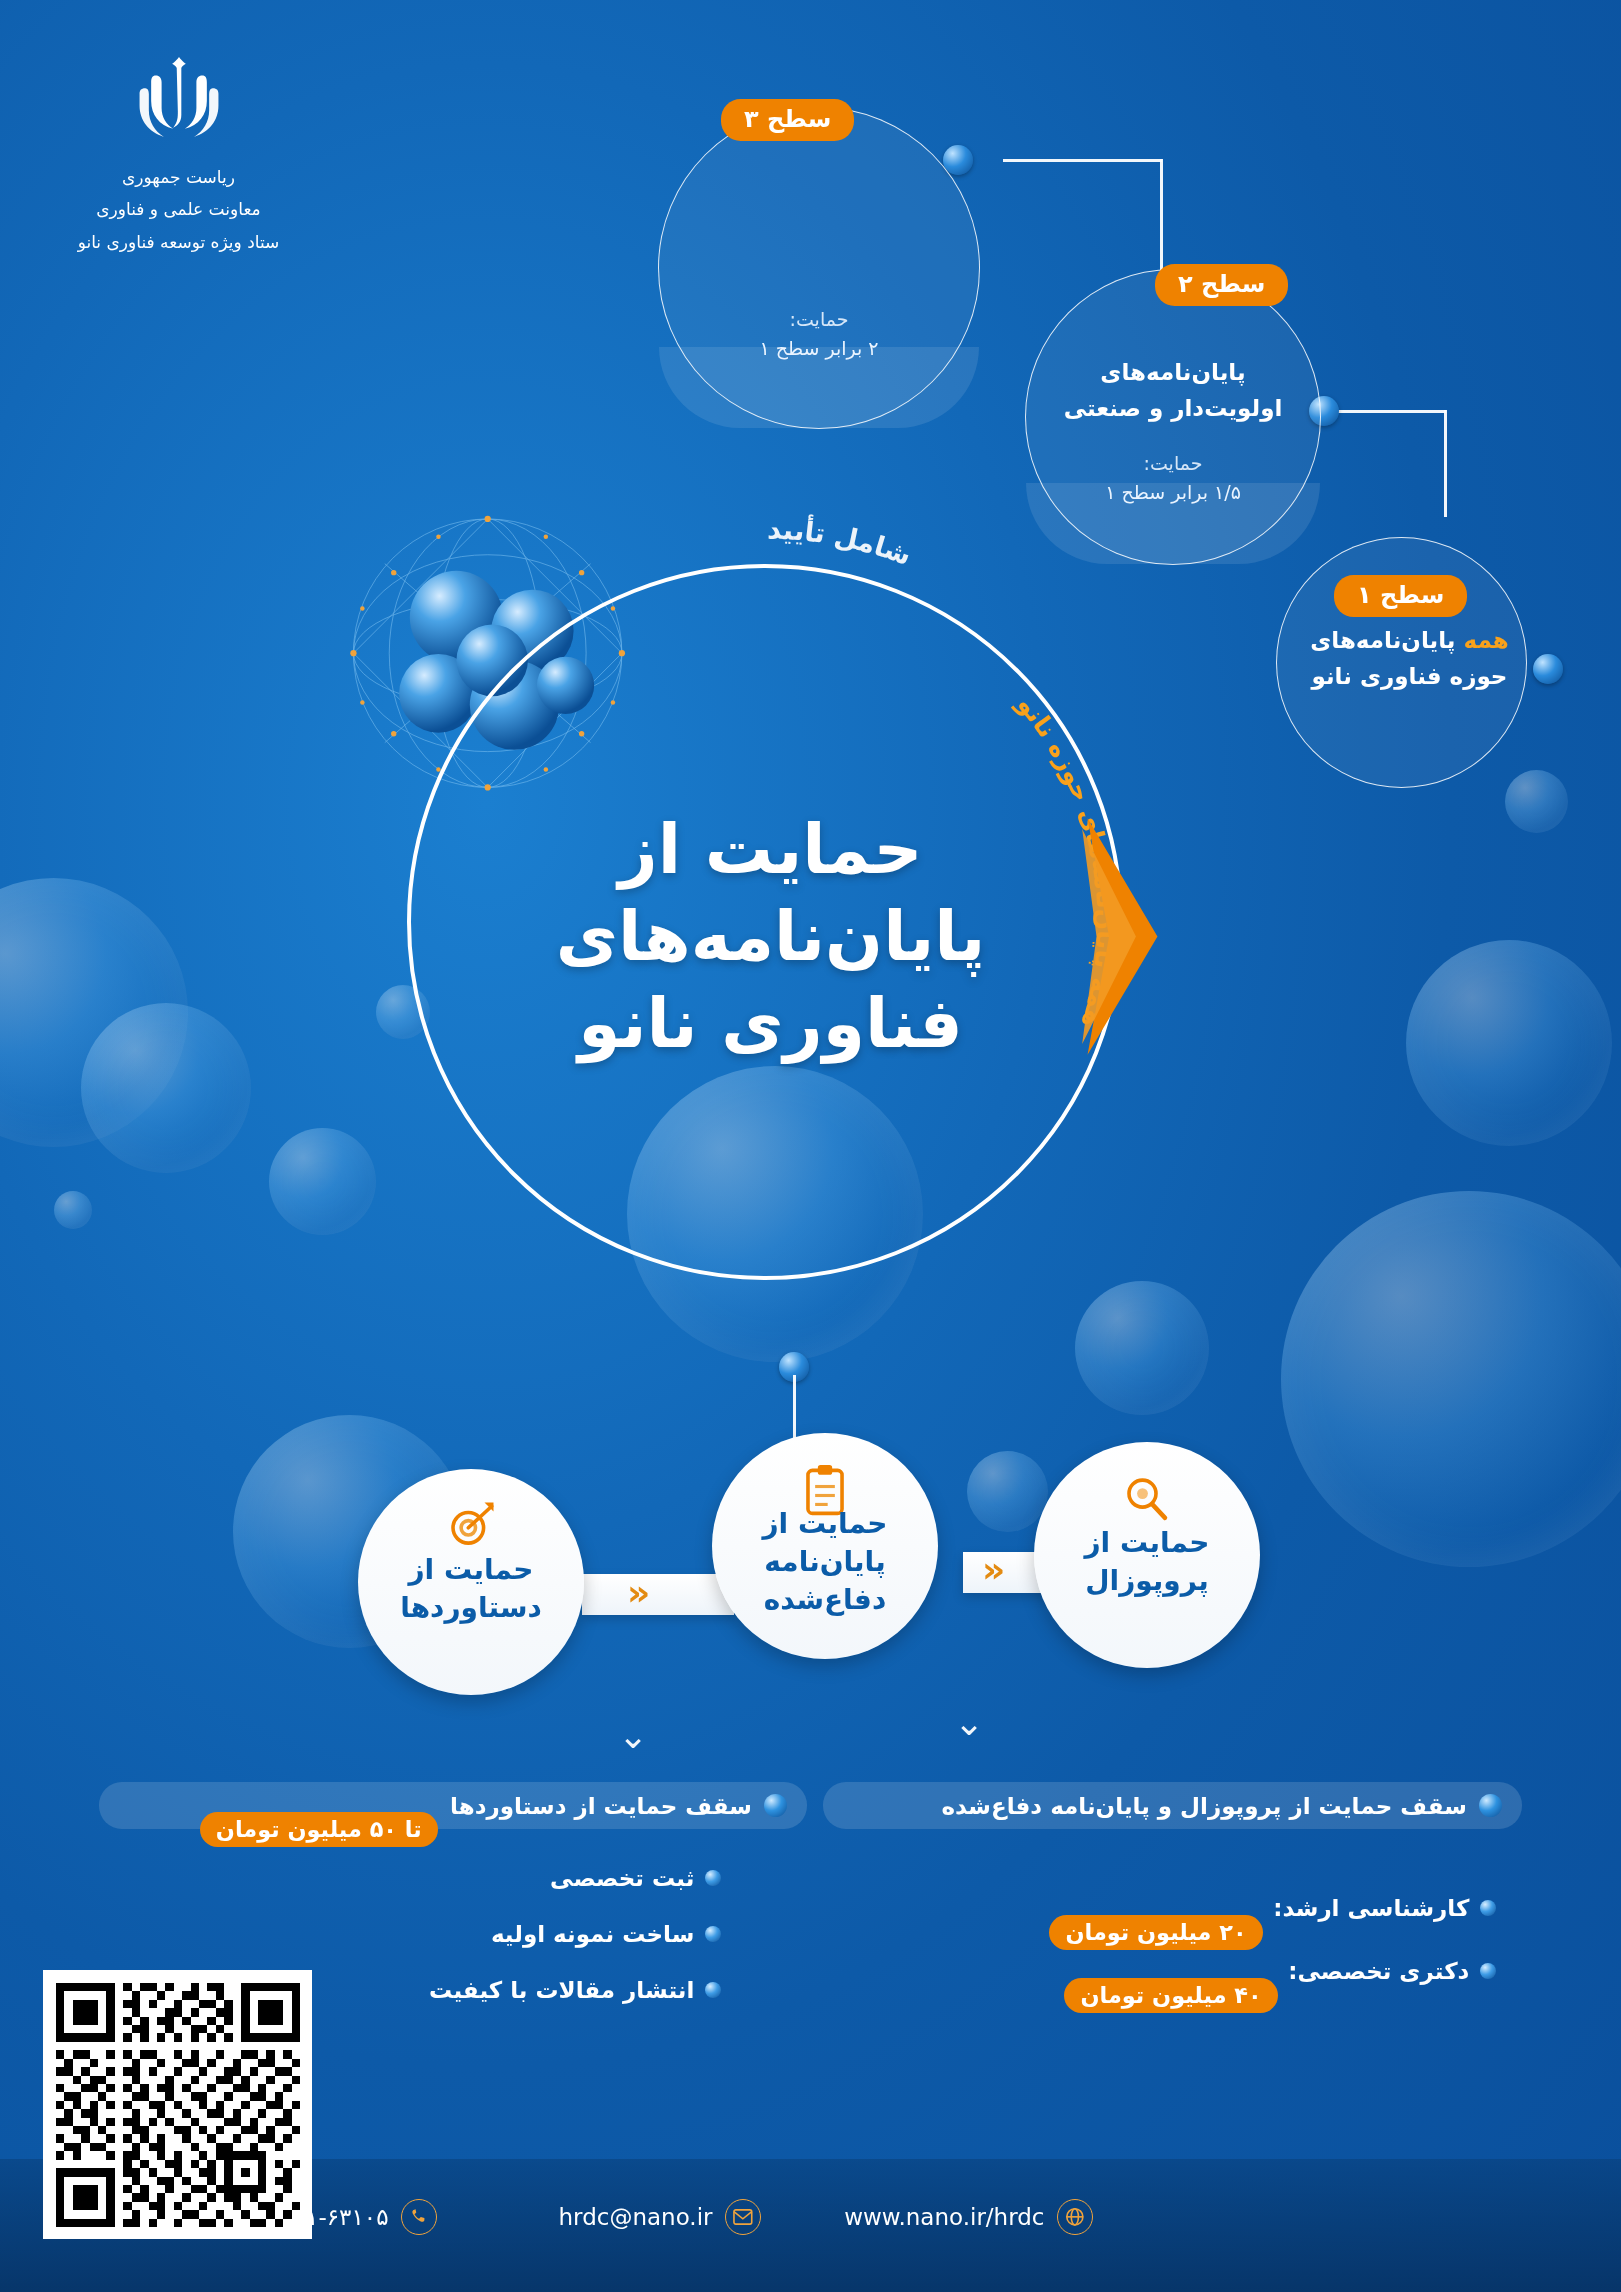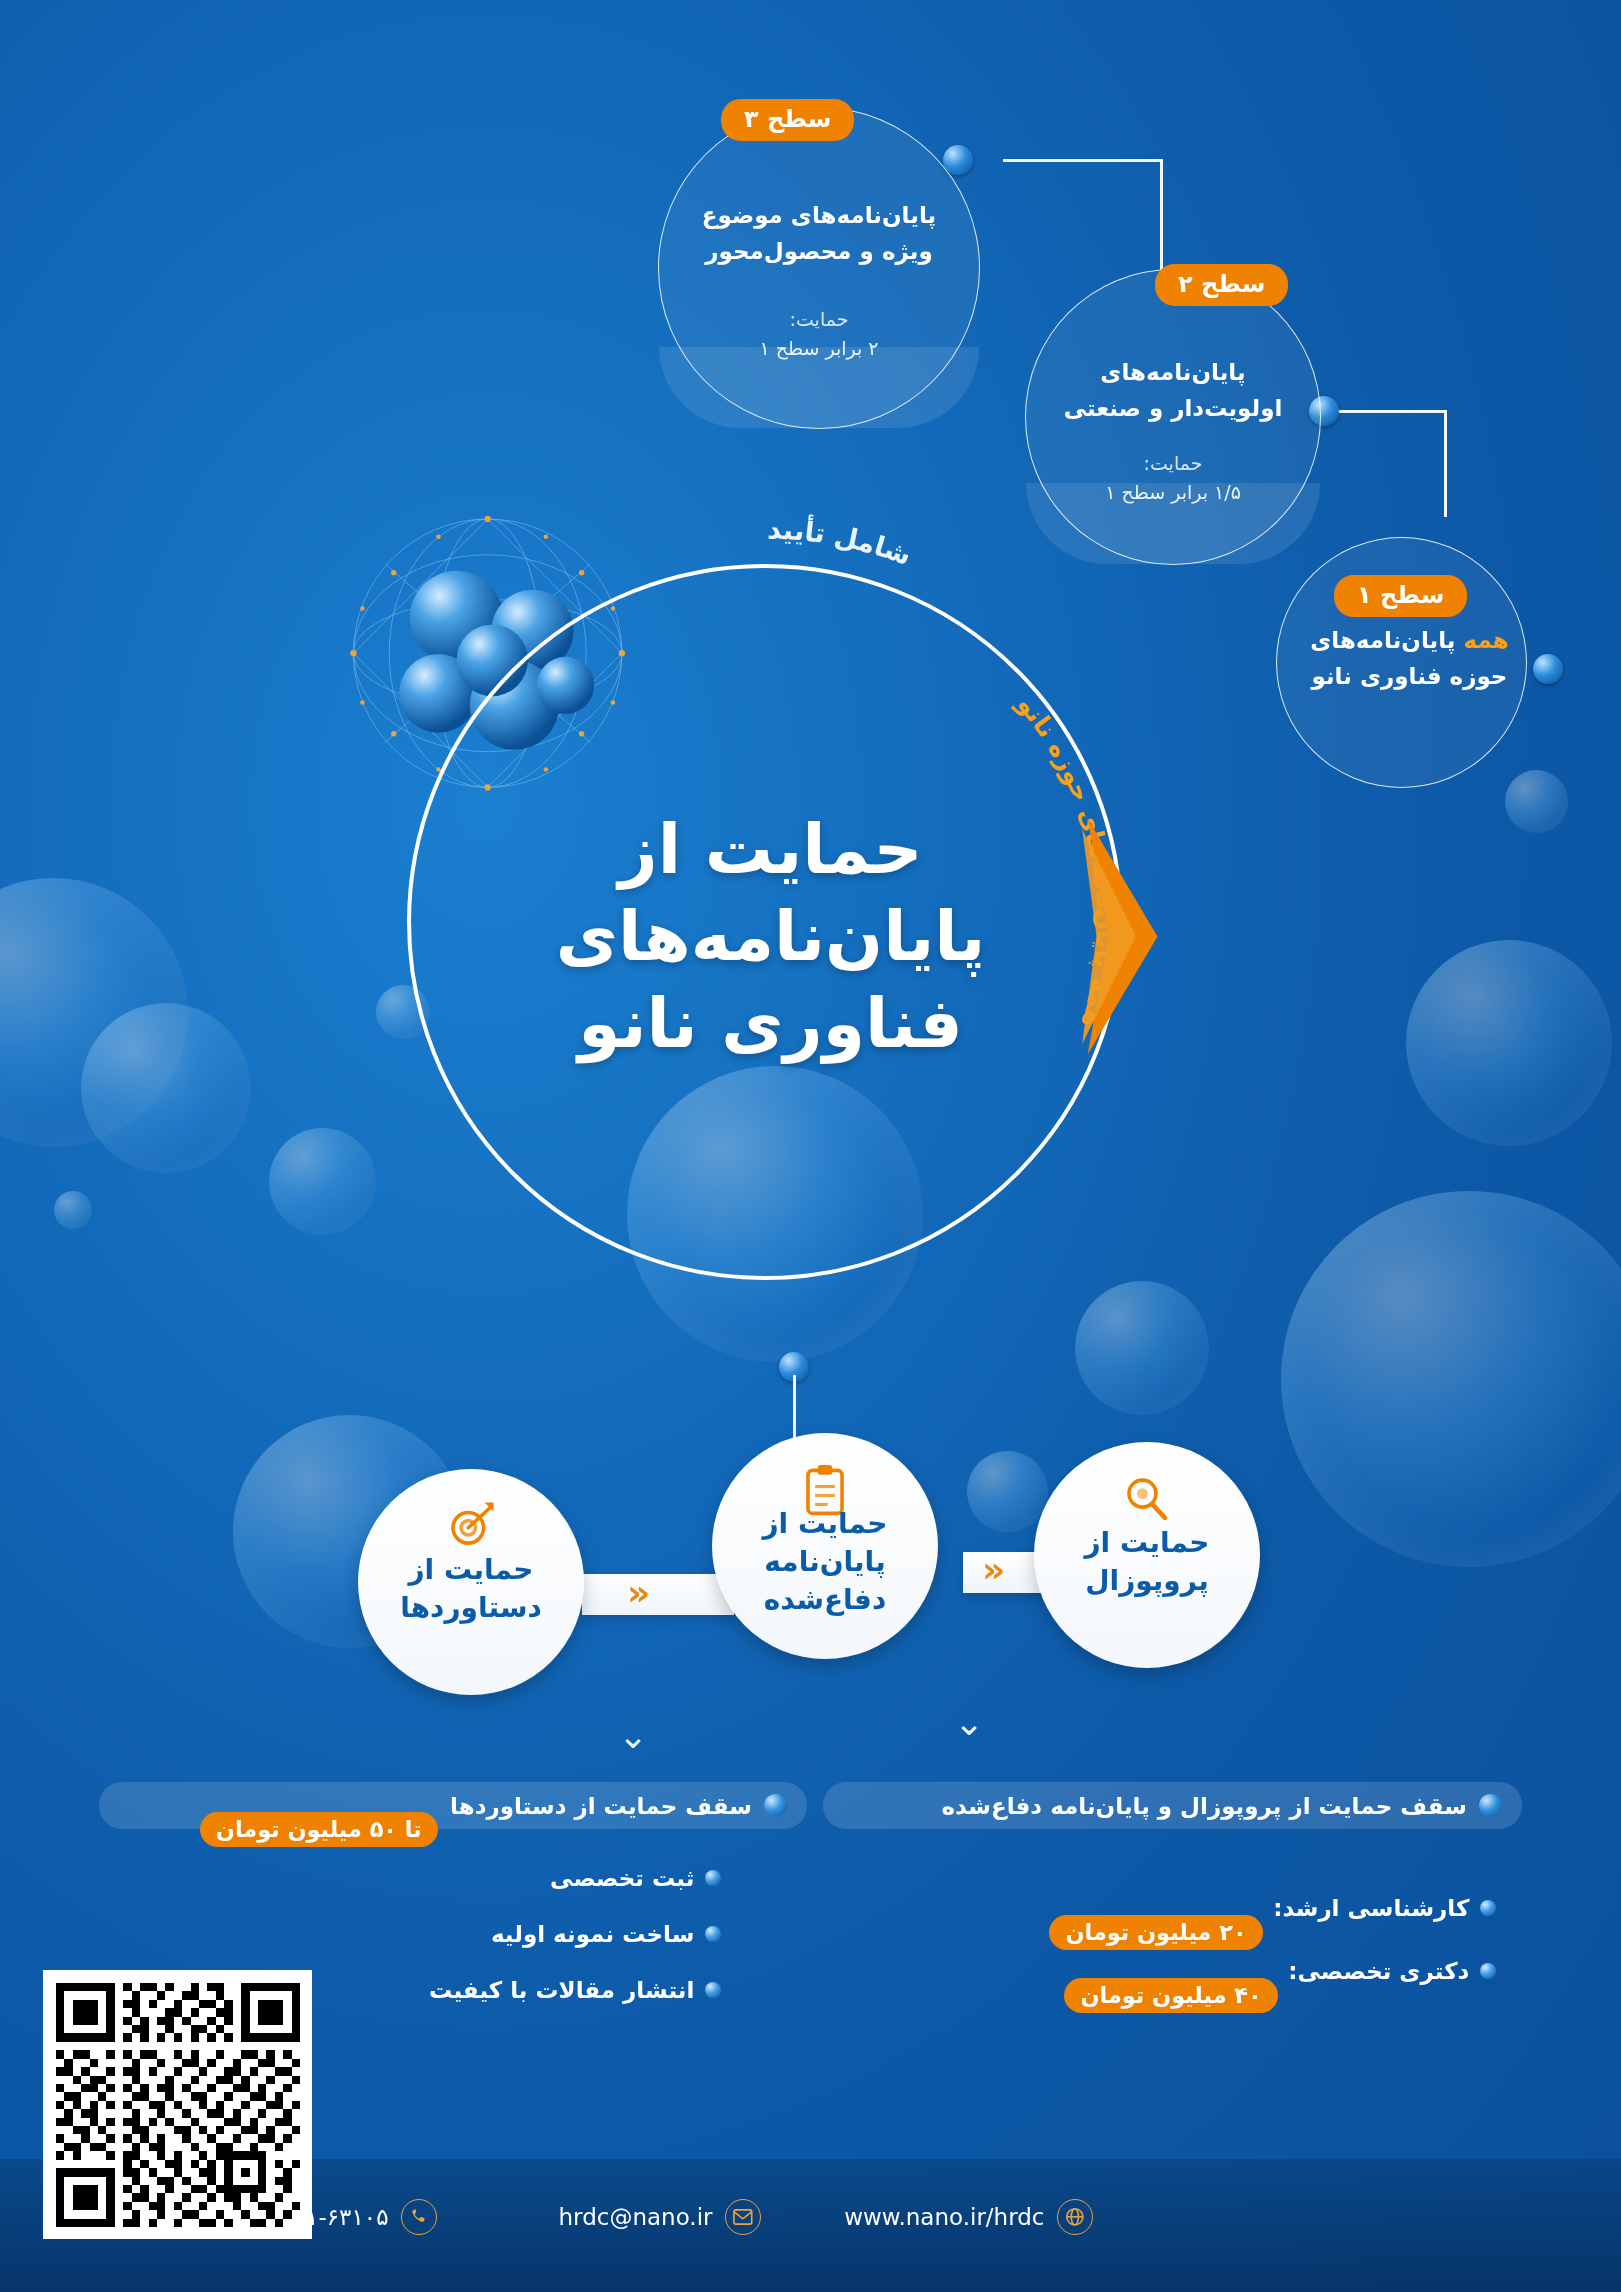--- a/index.html
+++ b/index.html
@@ -230,36 +230,47 @@
   <div class="bubble s4"></div>
   <div class="bubble s5"></div>
   <div class="bubble s6"></div>
   <div class="bubble s7"></div>
   <div class="bubble s8"></div>
   <div class="bubble s9"></div>
   <div class="bubble s10"></div>
   <div class="bubble s11"></div>
   <div class="bubble s12"></div>
 
+  <div id="logo-block">
+    <svg id="emblem" viewBox="0 0 100 100">
+      <g fill="#ffffff">
+        <path d="M48 26 h4 v42 c0 6 -3 9 -7 11 c4 -5 4 -9 4 -14 z"></path>
+        <path d="M50 18 c3 4 6 6 6 6 c-2 1 -4 3 -6 6 c-2 -3 -4 -5 -6 -6 c0 0 3 -2 6 -6 z"></path>
+        <path d="M30 34 c3 0 5 2 5 6 v22 c0 8 4 14 10 18 c-12 -3 -19 -12 -19 -24 V40 c0 -4 1 -6 4 -6 z"></path>
+        <path d="M70 34 c3 0 4 2 4 6 v16 c0 12 -7 21 -19 24 c6 -4 10 -10 10 -18 V40 c0 -4 2 -6 5 -6 z"></path>
+        <path d="M21 45 c2 0 3 2 3 5 v14 c0 10 5 18 13 23 c-13 -4 -21 -14 -21 -27 V50 c0 -3 1 -5 5 -5 z" opacity="0.95"></path>
+        <path d="M79 45 c4 0 5 2 5 5 v10 c0 13 -8 23 -21 27 c8 -5 13 -13 13 -23 V50 c0 -3 1 -5 3 -5 z" opacity="0.95"></path>
+      </g>
+    </svg>
+    <div class="logo-line">ریاست جمهوری</div>
+    <div class="logo-line">معاونت علمی و فناوری</div>
+    <div class="logo-line">ستاد ویژه توسعه فناوری نانو</div>
+  </div>
 
   <div class="conn" style="left:1003px; top:159px; width:159px; height:2.7px;"></div>
   <div class="conn" style="left:1160px; top:159px; width:2.7px; height:116px;"></div>
   <div class="conn" style="left:1321px; top:410px; width:125px; height:2.7px;"></div>
   <div class="conn" style="left:1444px; top:410px; width:2.7px; height:107px;"></div>
 
   <div class="node-ball" style="left:943px; top:145px;"></div>
   <div class="node-ball" style="left:1309px; top:396px;"></div>
   <div class="node-ball" style="left:1533px; top:654px;"></div>
 
   <div id="lvl3" class="level-circle">
     <div class="level-bottom-band"></div>
-    <div class="level-text">
-      <span>پایان‌نامه‌های موضوع</span><br>
-      <span>ویژه و محصول‌محور</span>
-    </div>
     <div class="level-support">
       <span class="lbl">حمایت:</span><br>
       <span>۲ برابر سطح ۱</span>
     </div>
   </div>
   <div id="lvl3-badge" class="level-badge">سطح ۳</div>
 
   <div id="lvl2" class="level-circle">
     <div class="level-bottom-band"></div>
     <div class="level-text">

